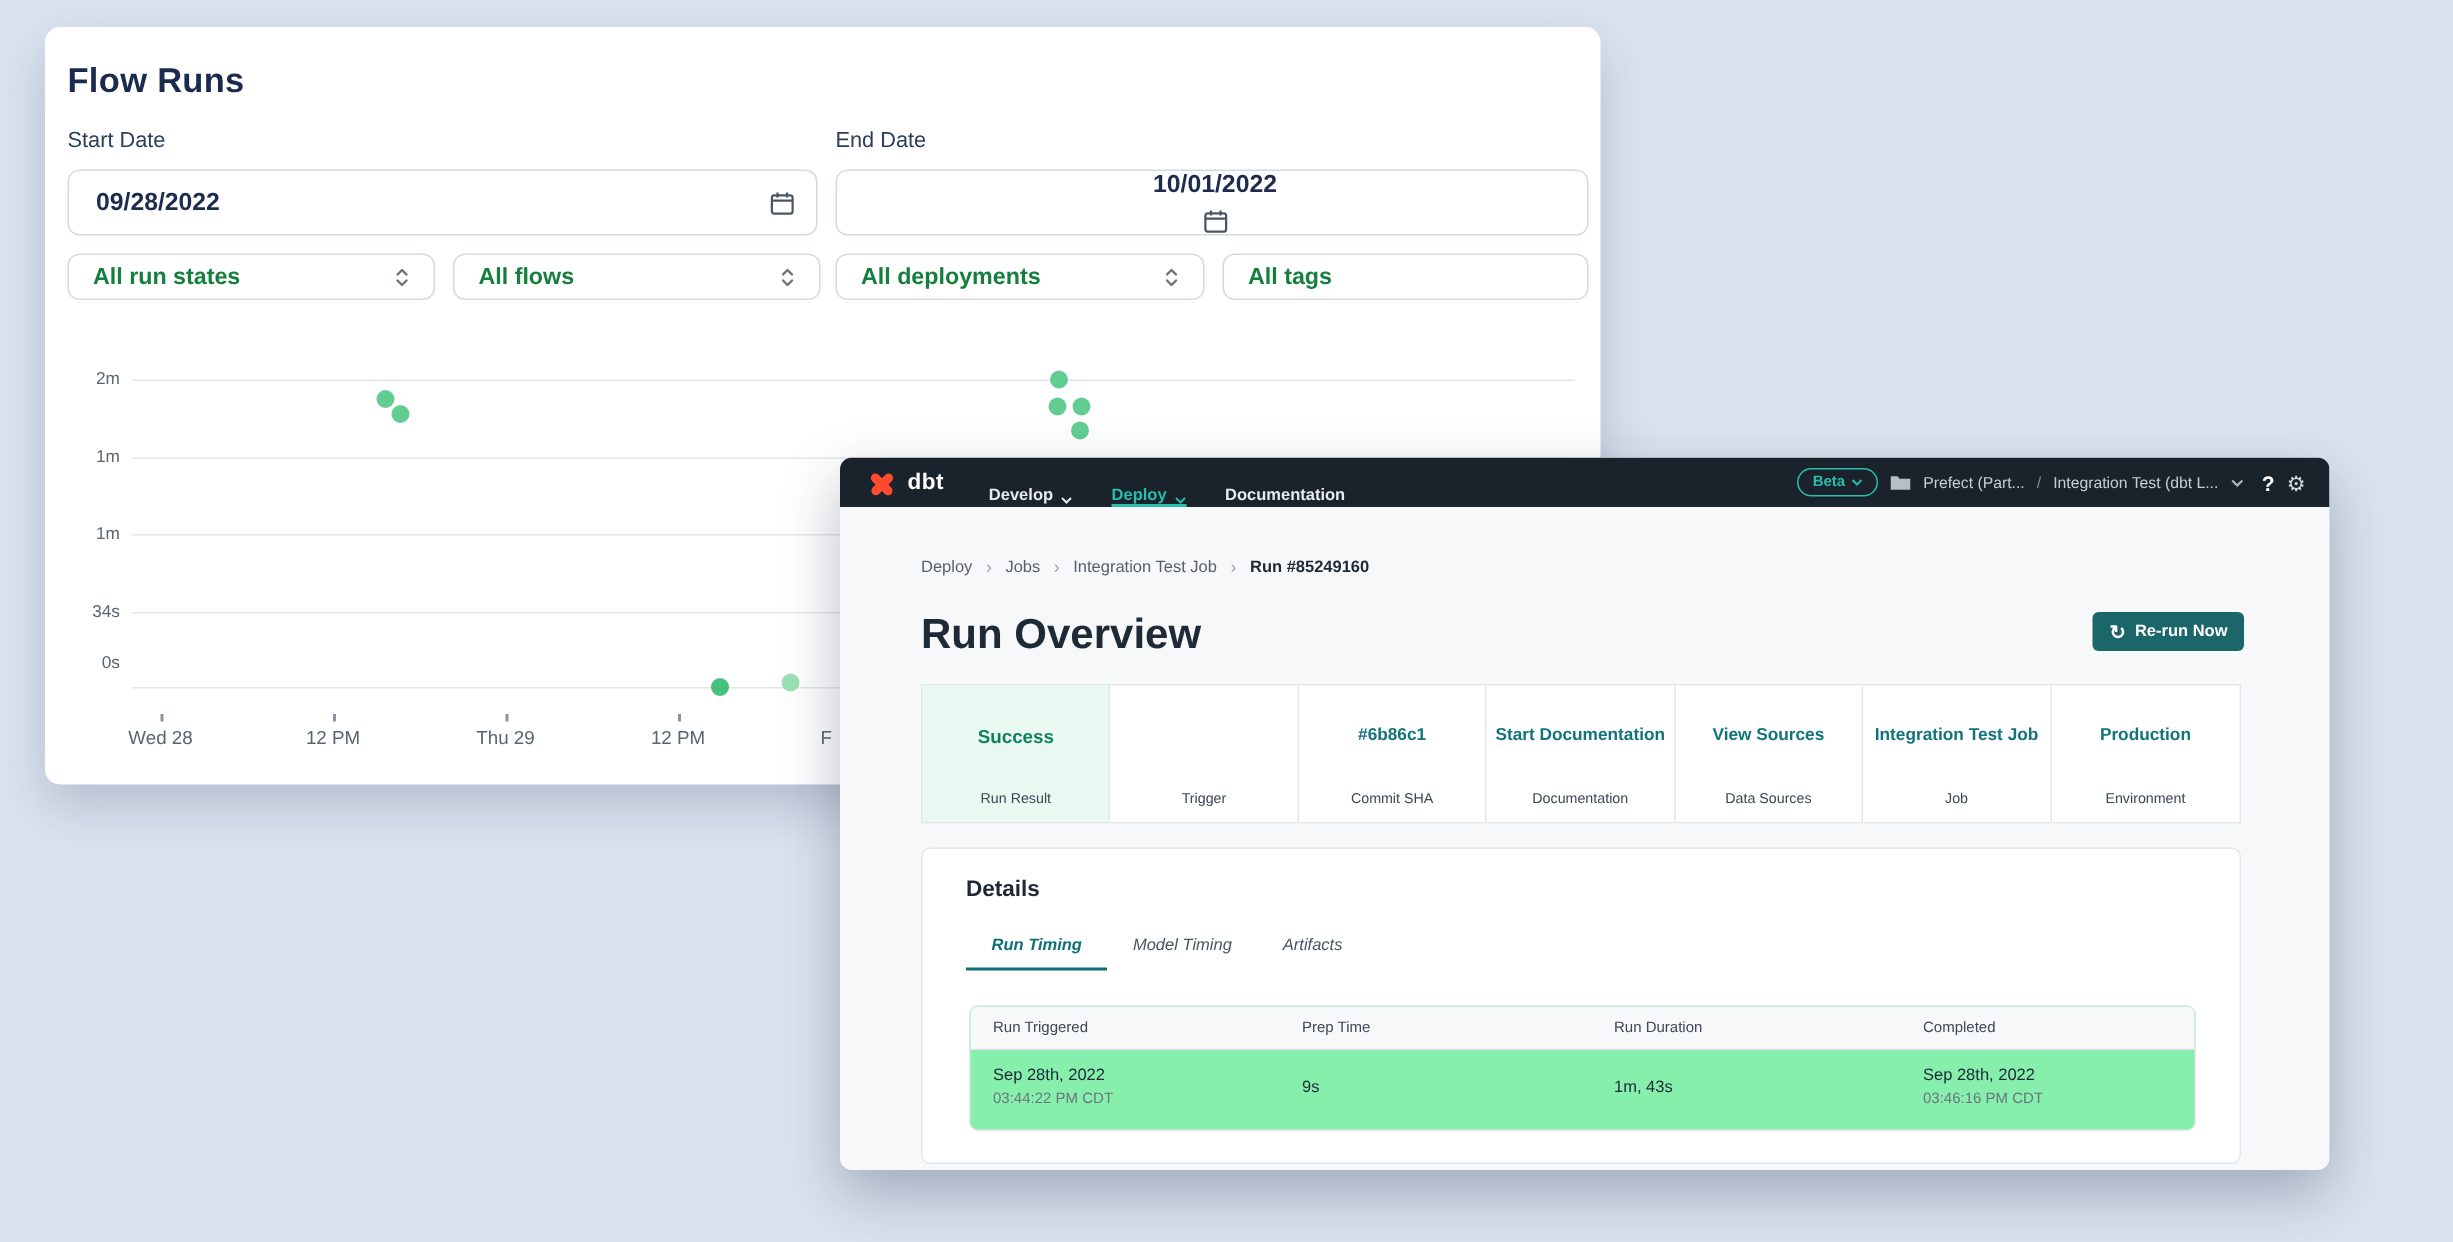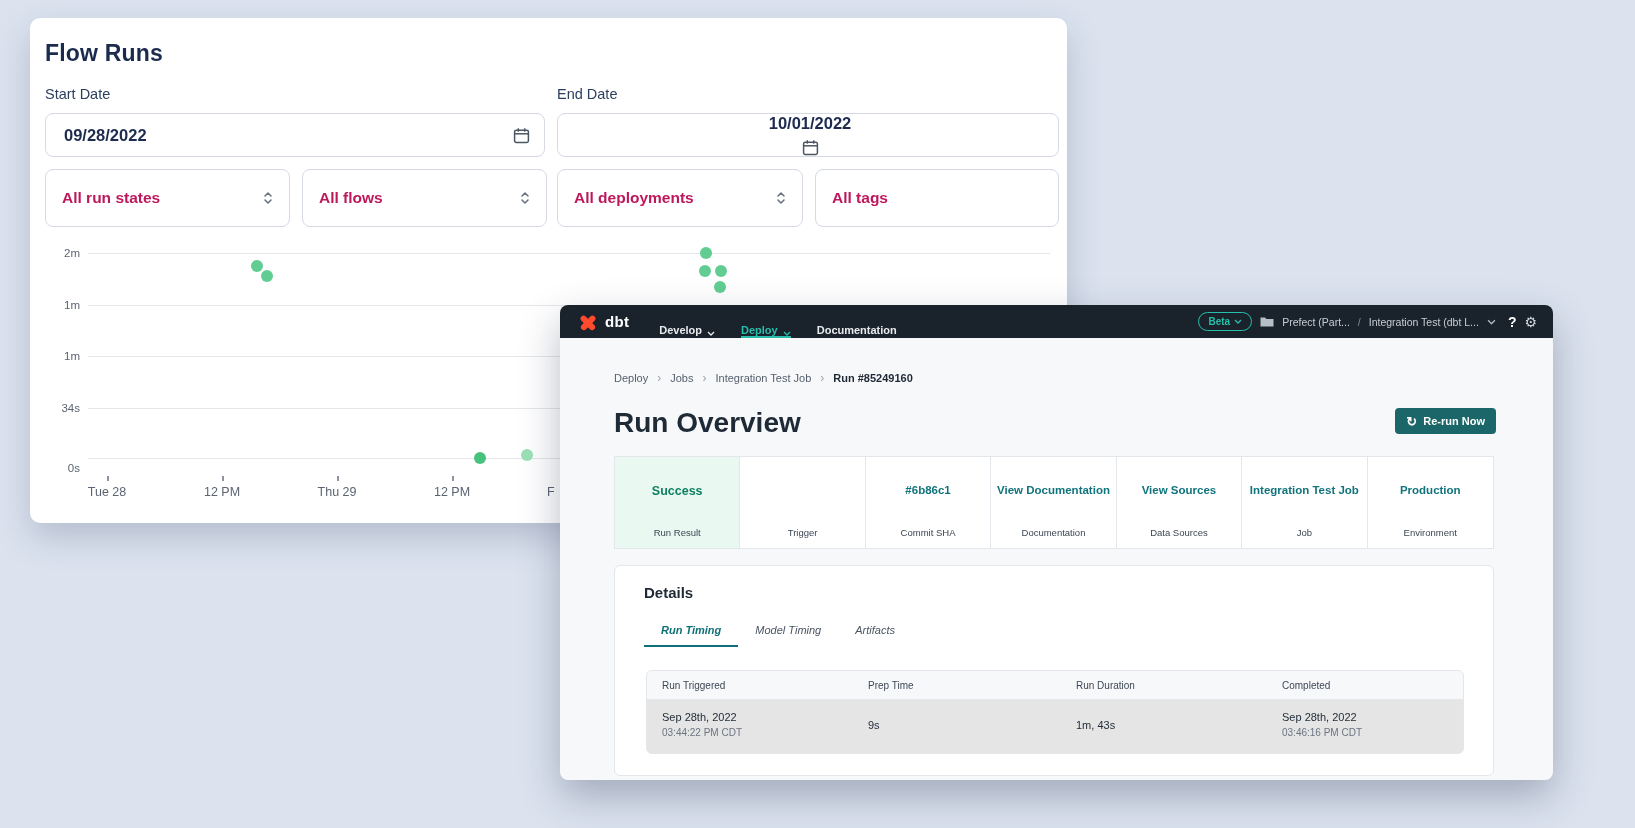--- a/index.html
+++ b/index.html
@@ -21,24 +21,24 @@
   }
   .p-title { position:absolute; left:15px; top:22px; font-size:23px; font-weight:bold; color:#1b2b4d; letter-spacing:.2px; }
   .p-label { position:absolute; font-size:14.5px; color:#2c3e5d; }
   .p-input {
     position:absolute; top:95px; height:44px; background:#fff;
     border:1px solid #d4d9e2; border-radius:8px;
     display:flex; align-items:center; justify-content:space-between;
     padding:0 14px 0 18px; font-size:16.5px; font-weight:bold; color:#1d2b4f;
   }
   .p-select {
-    position:absolute; top:151px; height:58px; background:#fff;
+    position:absolute; top:151px; height:31px; background:#fff;
     border:1px solid #d4d9e2; border-radius:8px;
     display:flex; align-items:center; justify-content:space-between;
-    padding:0 14px 0 16px; font-size:15.5px; font-weight:bold; color:#be185d;
+    padding:0 14px 0 16px; font-size:15.5px; font-weight:bold; color:#15803d;
   }
   .icn { display:inline-flex; color:#5b6572; }
   .gridline { position:absolute; left:58px; right:17px; height:1px; background:#e4e6ea; }
   .ylab { position:absolute; left:0; width:50px; text-align:right; font-size:11.5px; color:#5a6472; transform:translateY(-6px); }
   .xtick { position:absolute; width:1.5px; height:5px; background:#8b94a0; top:458px; }
   .xlab { position:absolute; top:467px; font-size:12.5px; color:#5a6472; transform:translateX(-50%); white-space:nowrap; }
   .xlab-cut { position:absolute; top:467px; font-size:12.5px; color:#5a6472; white-space:nowrap; }
   .dot { position:absolute; width:12px; height:12px; border-radius:50%; opacity:.92; }
 
   
@@ -111,21 +111,21 @@
     position:absolute; left:54px; top:260px; width:880px; height:211px;
     background:#fff; border:1px solid #e3e6ea; border-radius:6px;
   }
   .details-title { position:absolute; left:29px; top:18px; font-size:15px; font-weight:bold; color:#1e2935; }
   .tabs { position:absolute; left:29px; top:52px; display:flex; }
   .tab { padding:6px 17px 9px; font-size:11px; color:#4a5462; border-bottom:2px solid transparent; cursor:pointer;font-style:italic; }
   .tab.active { color:#0f7177; font-weight:bold; border-bottom-color:#0f7177; }
 
   .run-table {
     position:absolute; left:31px; top:104px; width:818px;
-    border:1px solid #e3e6ea; border-radius:6px; overflow:hidden; background:#e5e5e5;
+    border:1px solid #e3e6ea; border-radius:6px; overflow:hidden; background:#86efac;
   }
   .rt-head { position:relative; height:29px; background:#f7f8fa; border-bottom:1px solid #e3e6ea; }
   .rt-head span { position:absolute; top:9px; font-size:10px; color:#3e4856; }
   .rt-row { position:relative; height:53px; }
   .cell-main { position:absolute; top:11px; font-size:11px; color:#1e2935; }
   .cell-sub { position:absolute; top:27px; font-size:10px; color:#6b7480; }
   .cell-single { position:absolute; top:19px; font-size:11px; color:#1e2935; }
   .c0 { left:15px; } .c1 { left:221px; } .c2 { left:429px; } .c3 { left:635px; }
 </style>
 </head>
@@ -195,28 +195,28 @@
     <div class="gridline" style="top:235px;"></div>
     <div class="gridline" style="top:287px;"></div>
     <div class="gridline" style="top:338px;"></div>
     <div class="gridline" style="top:390px;"></div>
     <div class="gridline" style="top:440px;"></div>
 
     <div class="ylab" style="top:235px;">2m</div>
     <div class="ylab" style="top:287px;">1m</div>
     <div class="ylab" style="top:338px;">1m</div>
     <div class="ylab" style="top:390px;">34s</div>
-    <div class="ylab" style="top:450px;padding-left:16px;">0s</div>
+    <div class="ylab" style="top:424px;padding-left:16px;">0s</div>
 
     <div class="xtick" style="left:77px;"></div>
     <div class="xtick" style="left:192px;"></div>
     <div class="xtick" style="left:307px;"></div>
     <div class="xtick" style="left:422px;"></div>
 
-    <div class="xlab" style="left:77px;">Tue 28</div>
+    <div class="xlab" style="left:77px;">Wed 28</div>
     <div class="xlab" style="left:192px;">12 PM</div>
     <div class="xlab" style="left:307px;">Thu 29</div>
     <div class="xlab" style="left:422px;">12 PM</div>
     <div class="xlab-cut" style="left:517px;">F</div>
   <div class="dot" title="Wed 28 ~12:30 PM — ~1m 50s" style="left: 221px; top: 242px; background: rgb(85, 201, 137);"></div>
       <div class="dot" title="Wed 28 ~1:30 PM — ~1m 45s" style="left: 231px; top: 252px; background: rgb(85, 201, 137);"></div>
       <div class="dot" title="Thu 29 ~11:50 AM — 0s" style="left: 444px; top: 434px; background: rgb(55, 189, 113);"></div>
       <div class="dot" title="Thu 29 ~4:40 PM — ~1s" style="left: 491px; top: 431px; background: rgb(147, 222, 176);"></div>
       <div class="dot" title="Fri 30 ~2:30 PM — 2m" style="left: 670px; top: 229px; background: rgb(85, 201, 137);"></div>
       <div class="dot" title="Fri 30 ~2:30 PM — ~1m 50s" style="left: 669px; top: 247px; background: rgb(85, 201, 137);"></div>
@@ -304,21 +304,21 @@
       <div class="card-sub">Run Result</div>
     </div>
     <div class="card trigger">
       <div class="card-sub">Trigger</div>
     </div>
     <div class="card">
       <div class="card-val">#6b86c1</div>
       <div class="card-sub">Commit SHA</div>
     </div>
     <div class="card">
-      <div class="card-val">View Documentation</div>
+      <div class="card-val">Start Documentation</div>
       <div class="card-sub">Documentation</div>
     </div>
     <div class="card">
       <div class="card-val">View Sources</div>
       <div class="card-sub">Data Sources</div>
     </div>
     <div class="card">
       <div class="card-val">Integration Test Job</div>
       <div class="card-sub">Job</div>
     </div>

